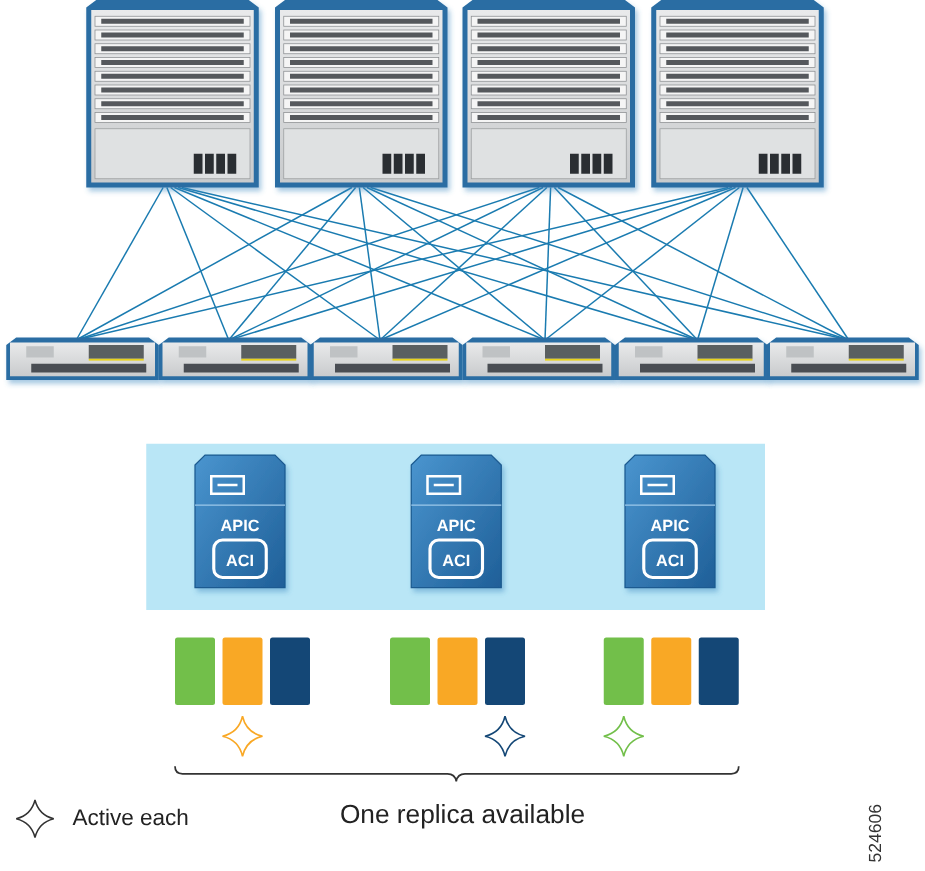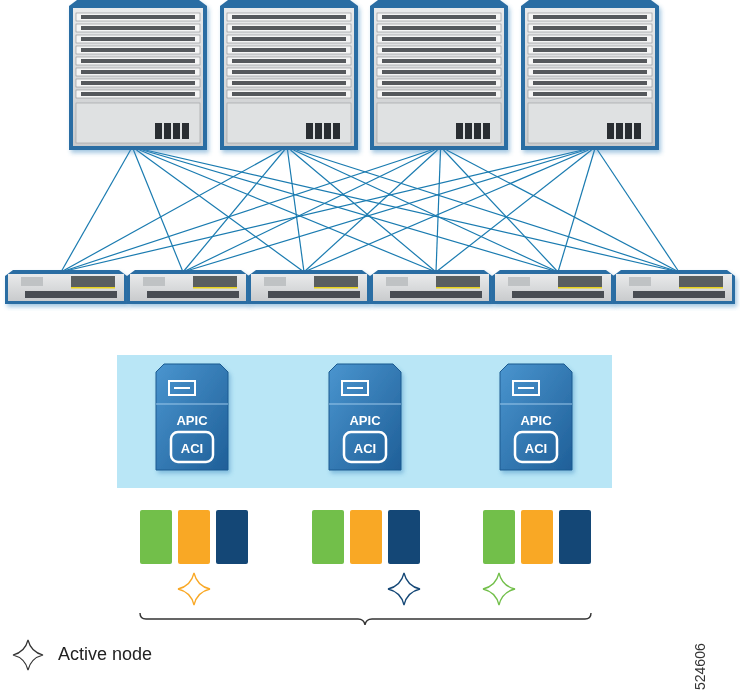--- a/index.html
+++ b/index.html
@@ -246,16 +246,17 @@
       <path d="M404 573 Q407 586 420 589 Q407 592 404 605 Q401 592 388 589 Q401 586 404 573 Z" fill="none" stroke="#144776" stroke-width="1.3"></path>
       <rect x="483" y="510" width="32" height="54" rx="2" fill="#72bf4a"></rect>
       <path d="M499 573 Q502 586 515 589 Q502 592 499 605 Q496 592 483 589 Q496 586 499 573 Z" fill="none" stroke="#72bf4a" stroke-width="1.3"></path>
       <rect x="521" y="510" width="32" height="54" rx="2" fill="#f9a825"></rect>
       <rect x="559" y="510" width="32" height="54" rx="2" fill="#144776"></rect>
     </g>
   <path d="M140 613 q0 6 6 6 H358 q6 0 7 6 q1 -6 7 -6 H585 q6 0 6 -6" fill="none" stroke="#333" stroke-width="1.4"></path>
   <path d="M28 640 Q31 652 43 655 Q31 658 28 670 Q25 658 13 655 Q25 652 28 640 Z" fill="none" stroke="#333" stroke-width="1.2"></path>
 </svg>
 
-<div class="caption" id="legend-label">Active node</div>
+<div class="caption" id="legend-label">Active each</div>
 <div class="caption" id="caption">
+  <div>One replica available</div>
 </div>
 <div id="fig-id">524606</div>
 
 </body></html>

